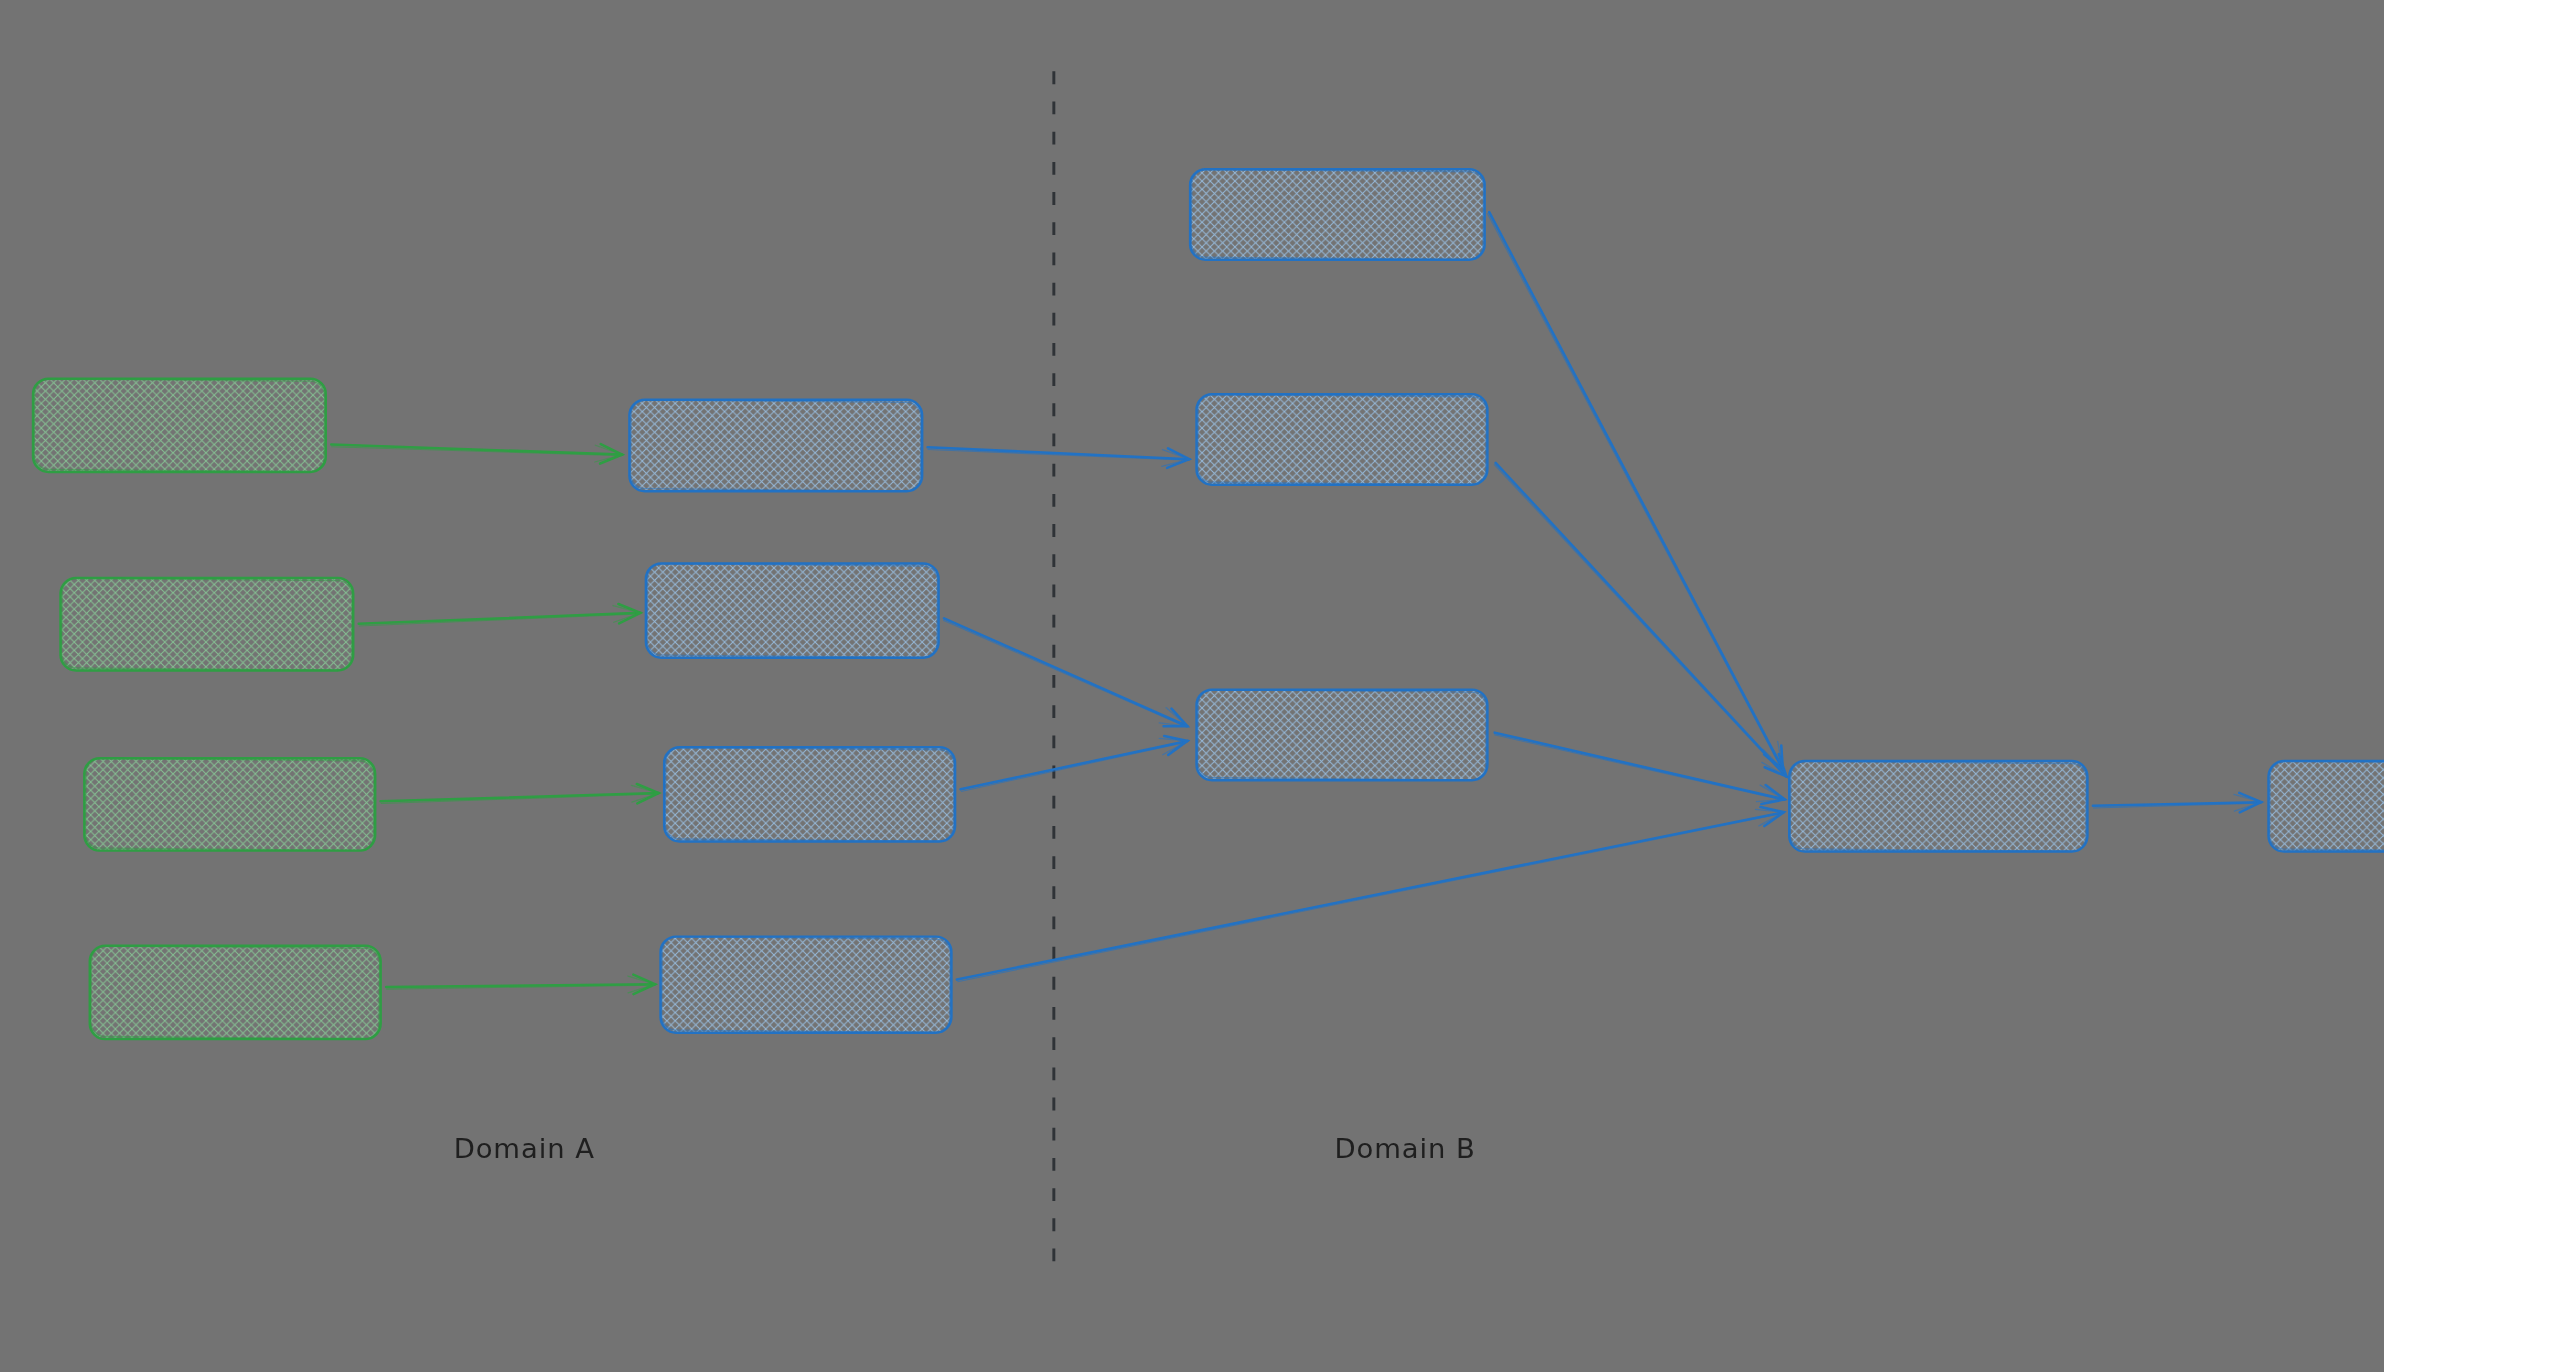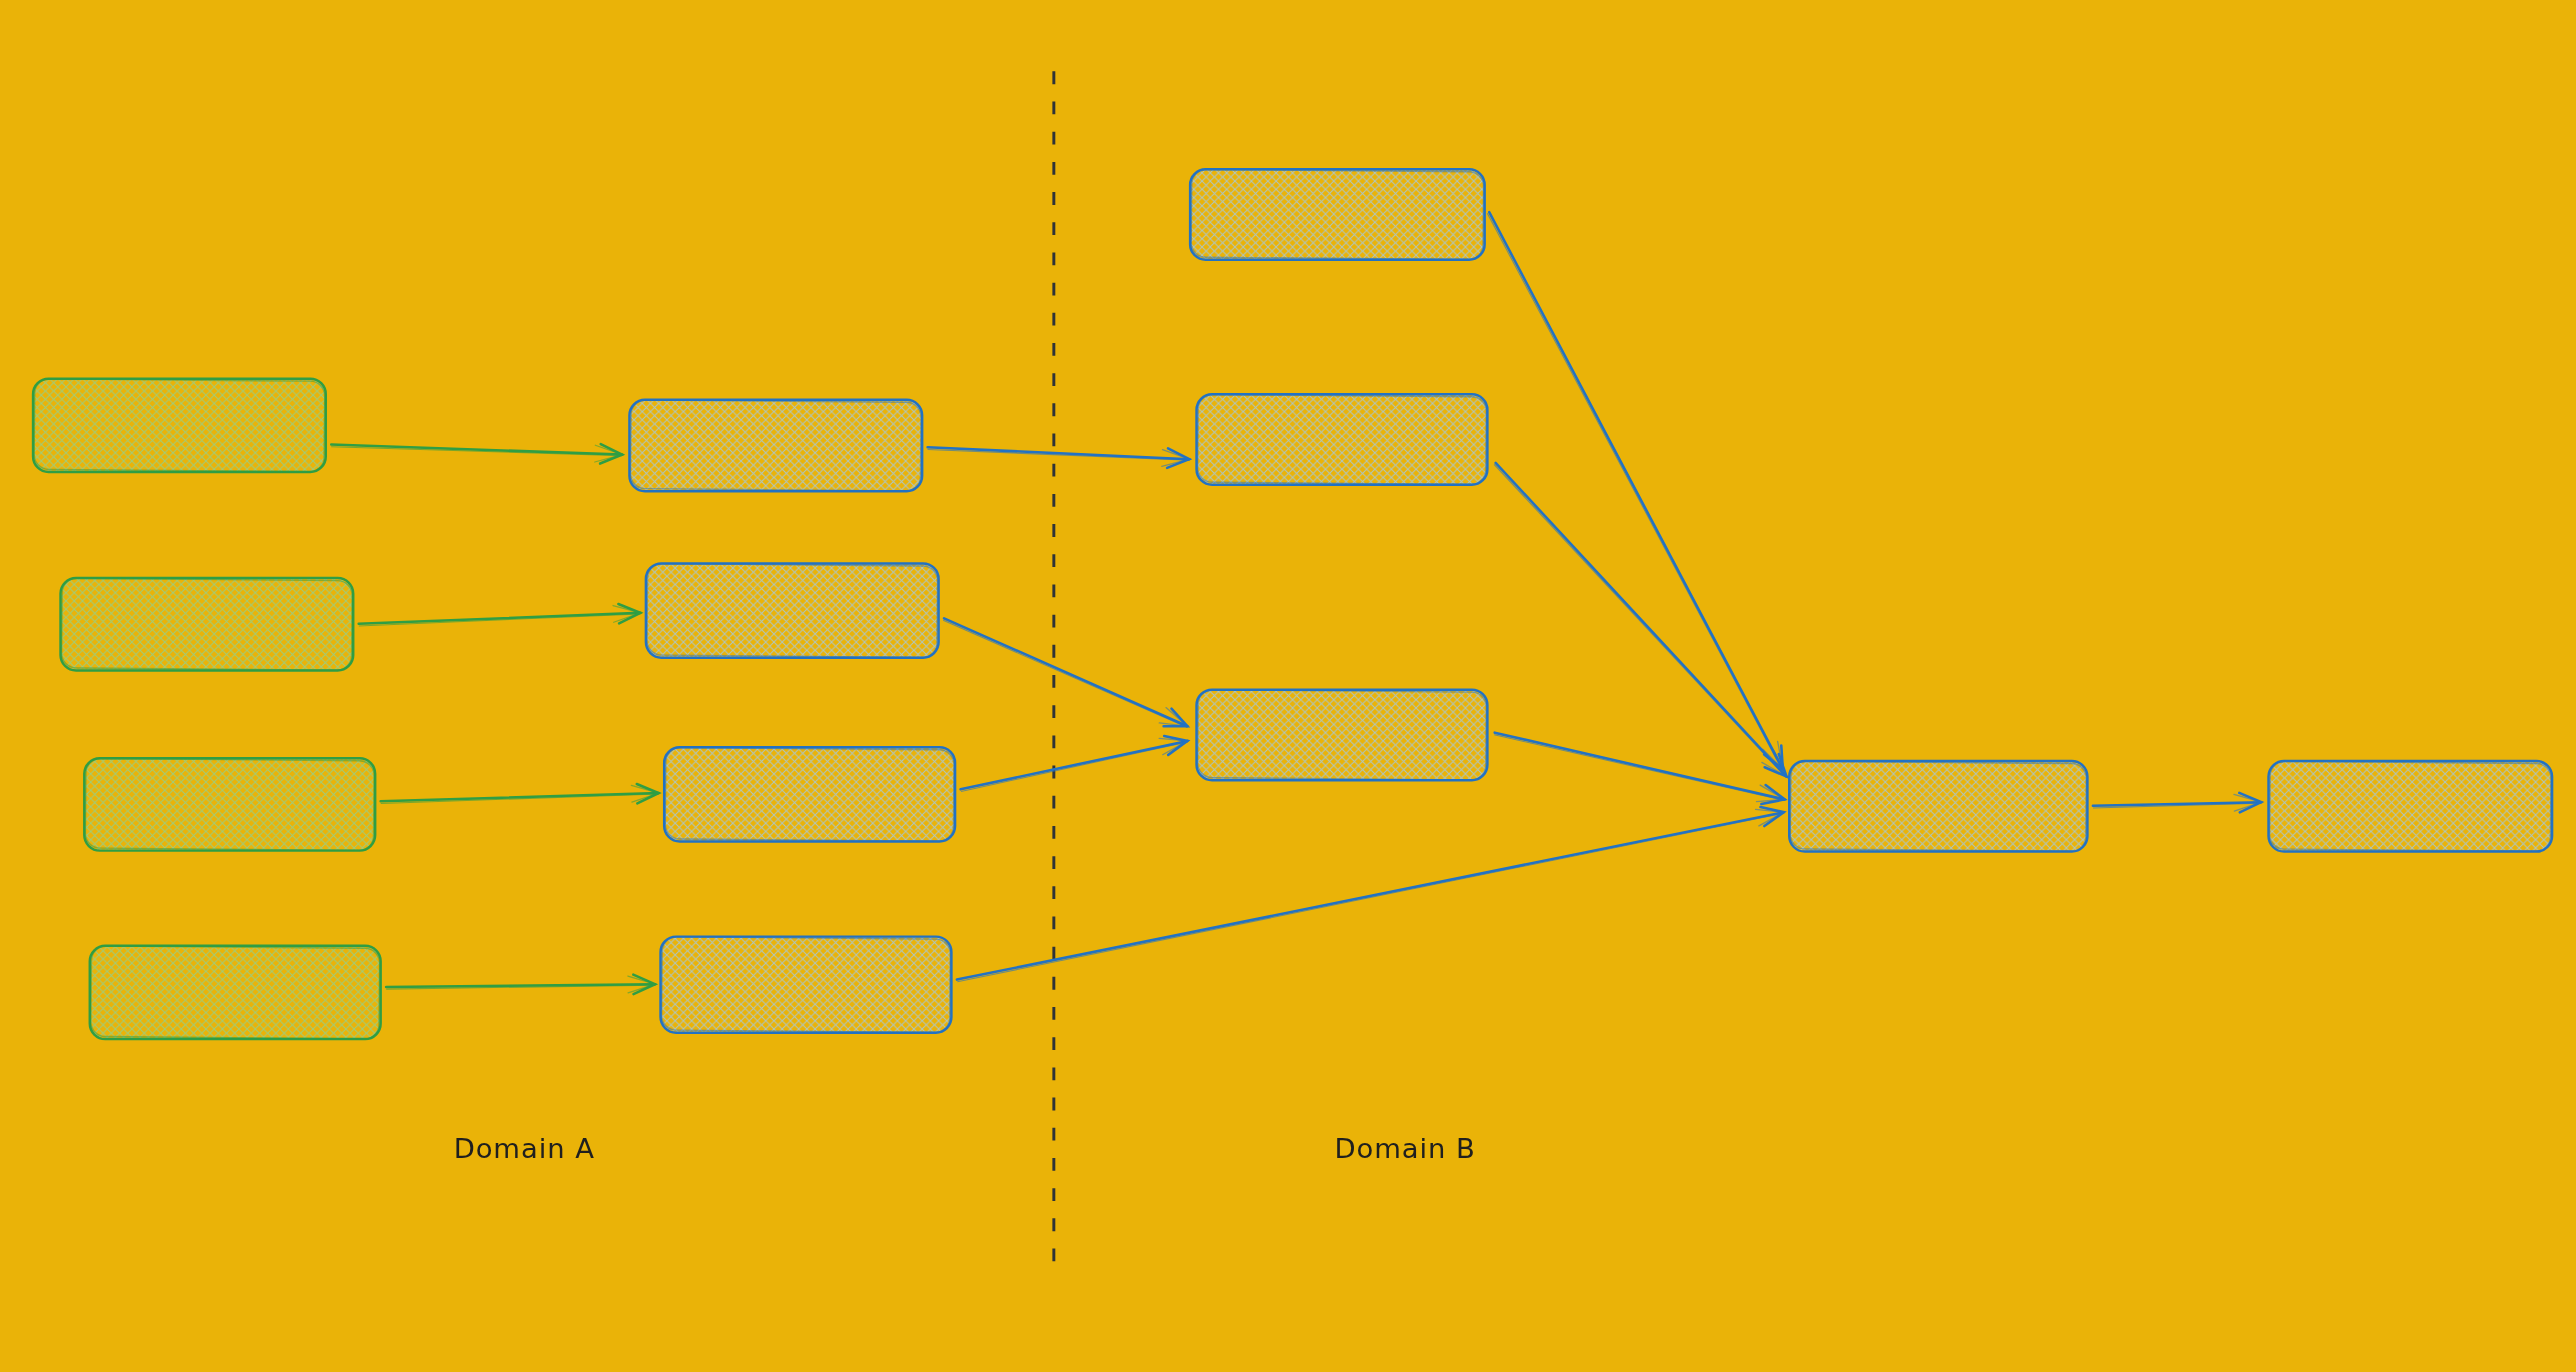--- a/index.html
+++ b/index.html
@@ -3,23 +3,23 @@
 <meta charset="utf-8">
 <style>
   html, body {
     margin: 0;
     padding: 0;
     background: #ffffff;
     font-family: "DejaVu Sans", sans-serif;
   }
   .canvas-wrap {
     position: relative;
-    width: 2576px;
+    width: 2384px;
     height: 1372px;
-    background: #eab308;
+    background: #737373;
     overflow: hidden;
   }
   svg { display: block; width: 2576px; height: 1372px; }
   text { user-select: none; }
 </style>
 </head>
 <body>
 
 <div class="canvas-wrap">
   <svg id="diagram-svg" xmlns="http://www.w3.org/2000/svg" viewBox="0 0 2816 1500">

